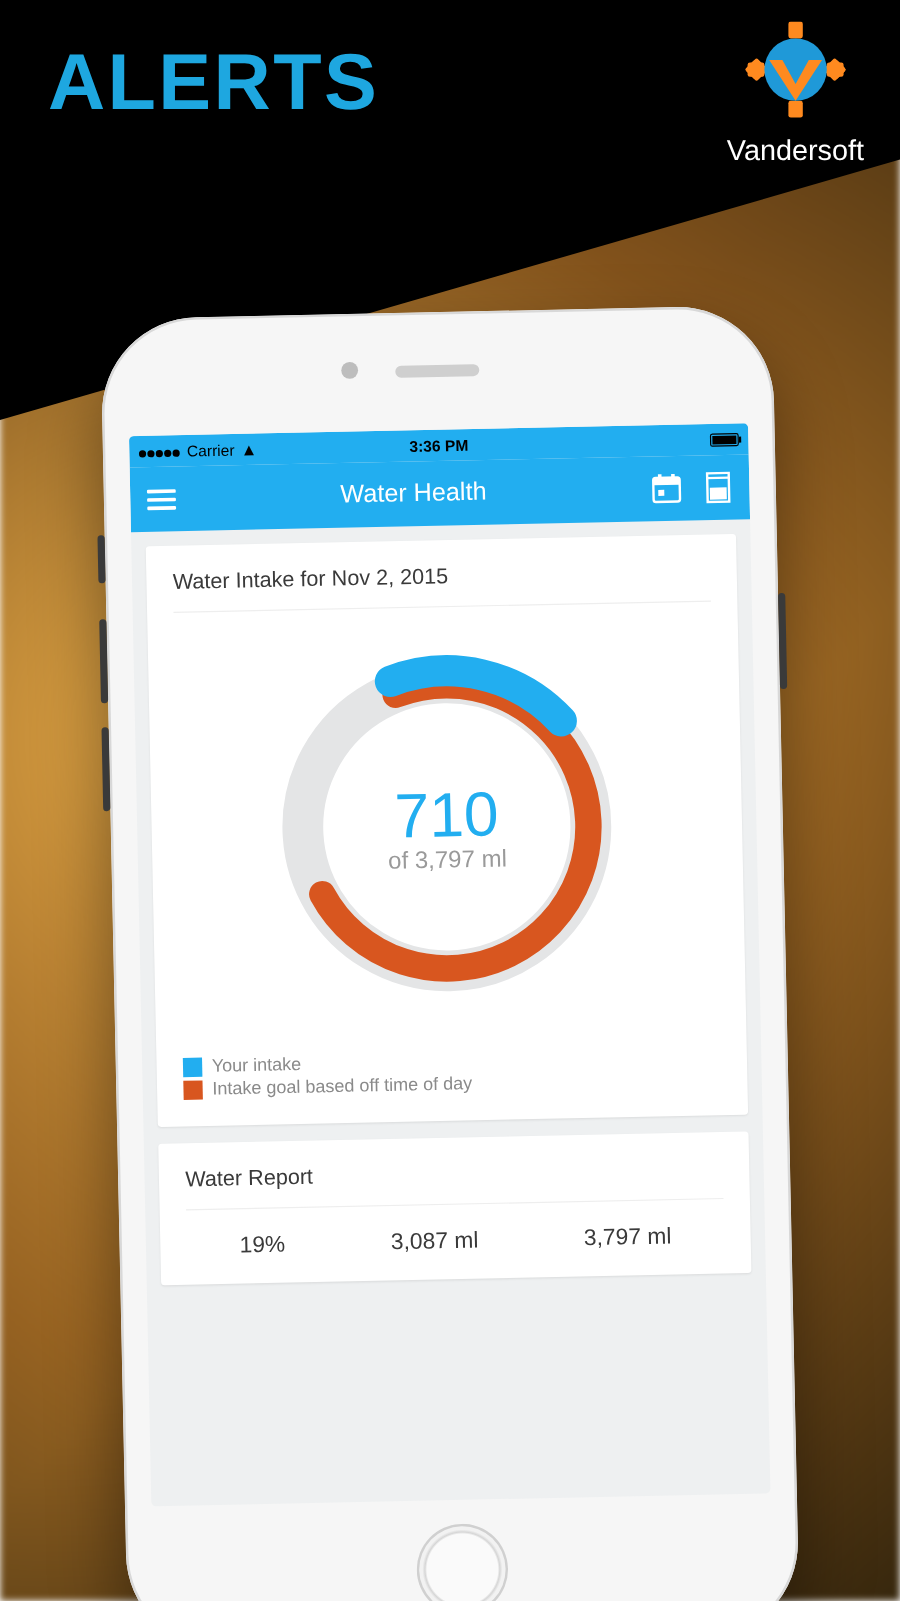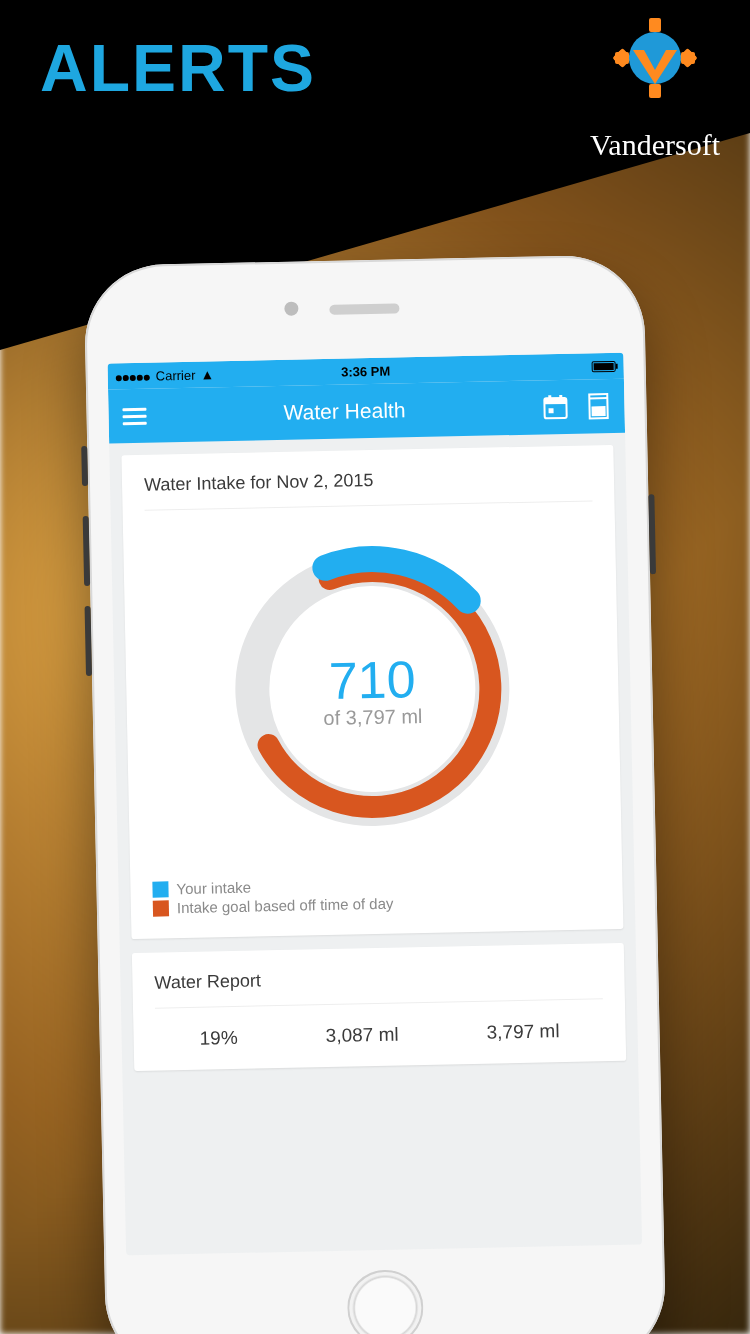--- a/index.html
+++ b/index.html
@@ -28,21 +28,21 @@
   }
   .promo-banner .rest {
     font-size:54px; font-weight:700; letter-spacing:2px;
     color:#fff; text-transform:uppercase; line-height:1.05;
     font-family:"Arial Black",sans-serif;
   }
   .brand {
     position:absolute; top:18px; right:30px; text-align:center; color:#fff;
   }
   .brand svg { display:block; margin:0 auto; }
-  .brand-name { font-size:30px; font-weight:500; margin-top:20px;font-family:Liberation Serif, serif; }
+  .brand-name { font-size:24px; font-weight:500; margin-top:4px; }
 
   
   .phone {
     position:absolute; left:50%; transform:translateX(-50%) rotate(-1.2deg);
     top:260px; width:560px; height:1110px;
     background:#f6f6f6; border-radius:80px;
     box-shadow:0 30px 60px rgba(0,0,0,.45), inset 0 0 0 2px #d8d8d8;
   }
   .phone::before { 
     content:""; position:absolute; top:44px; left:50%; transform:translateX(-50%);

